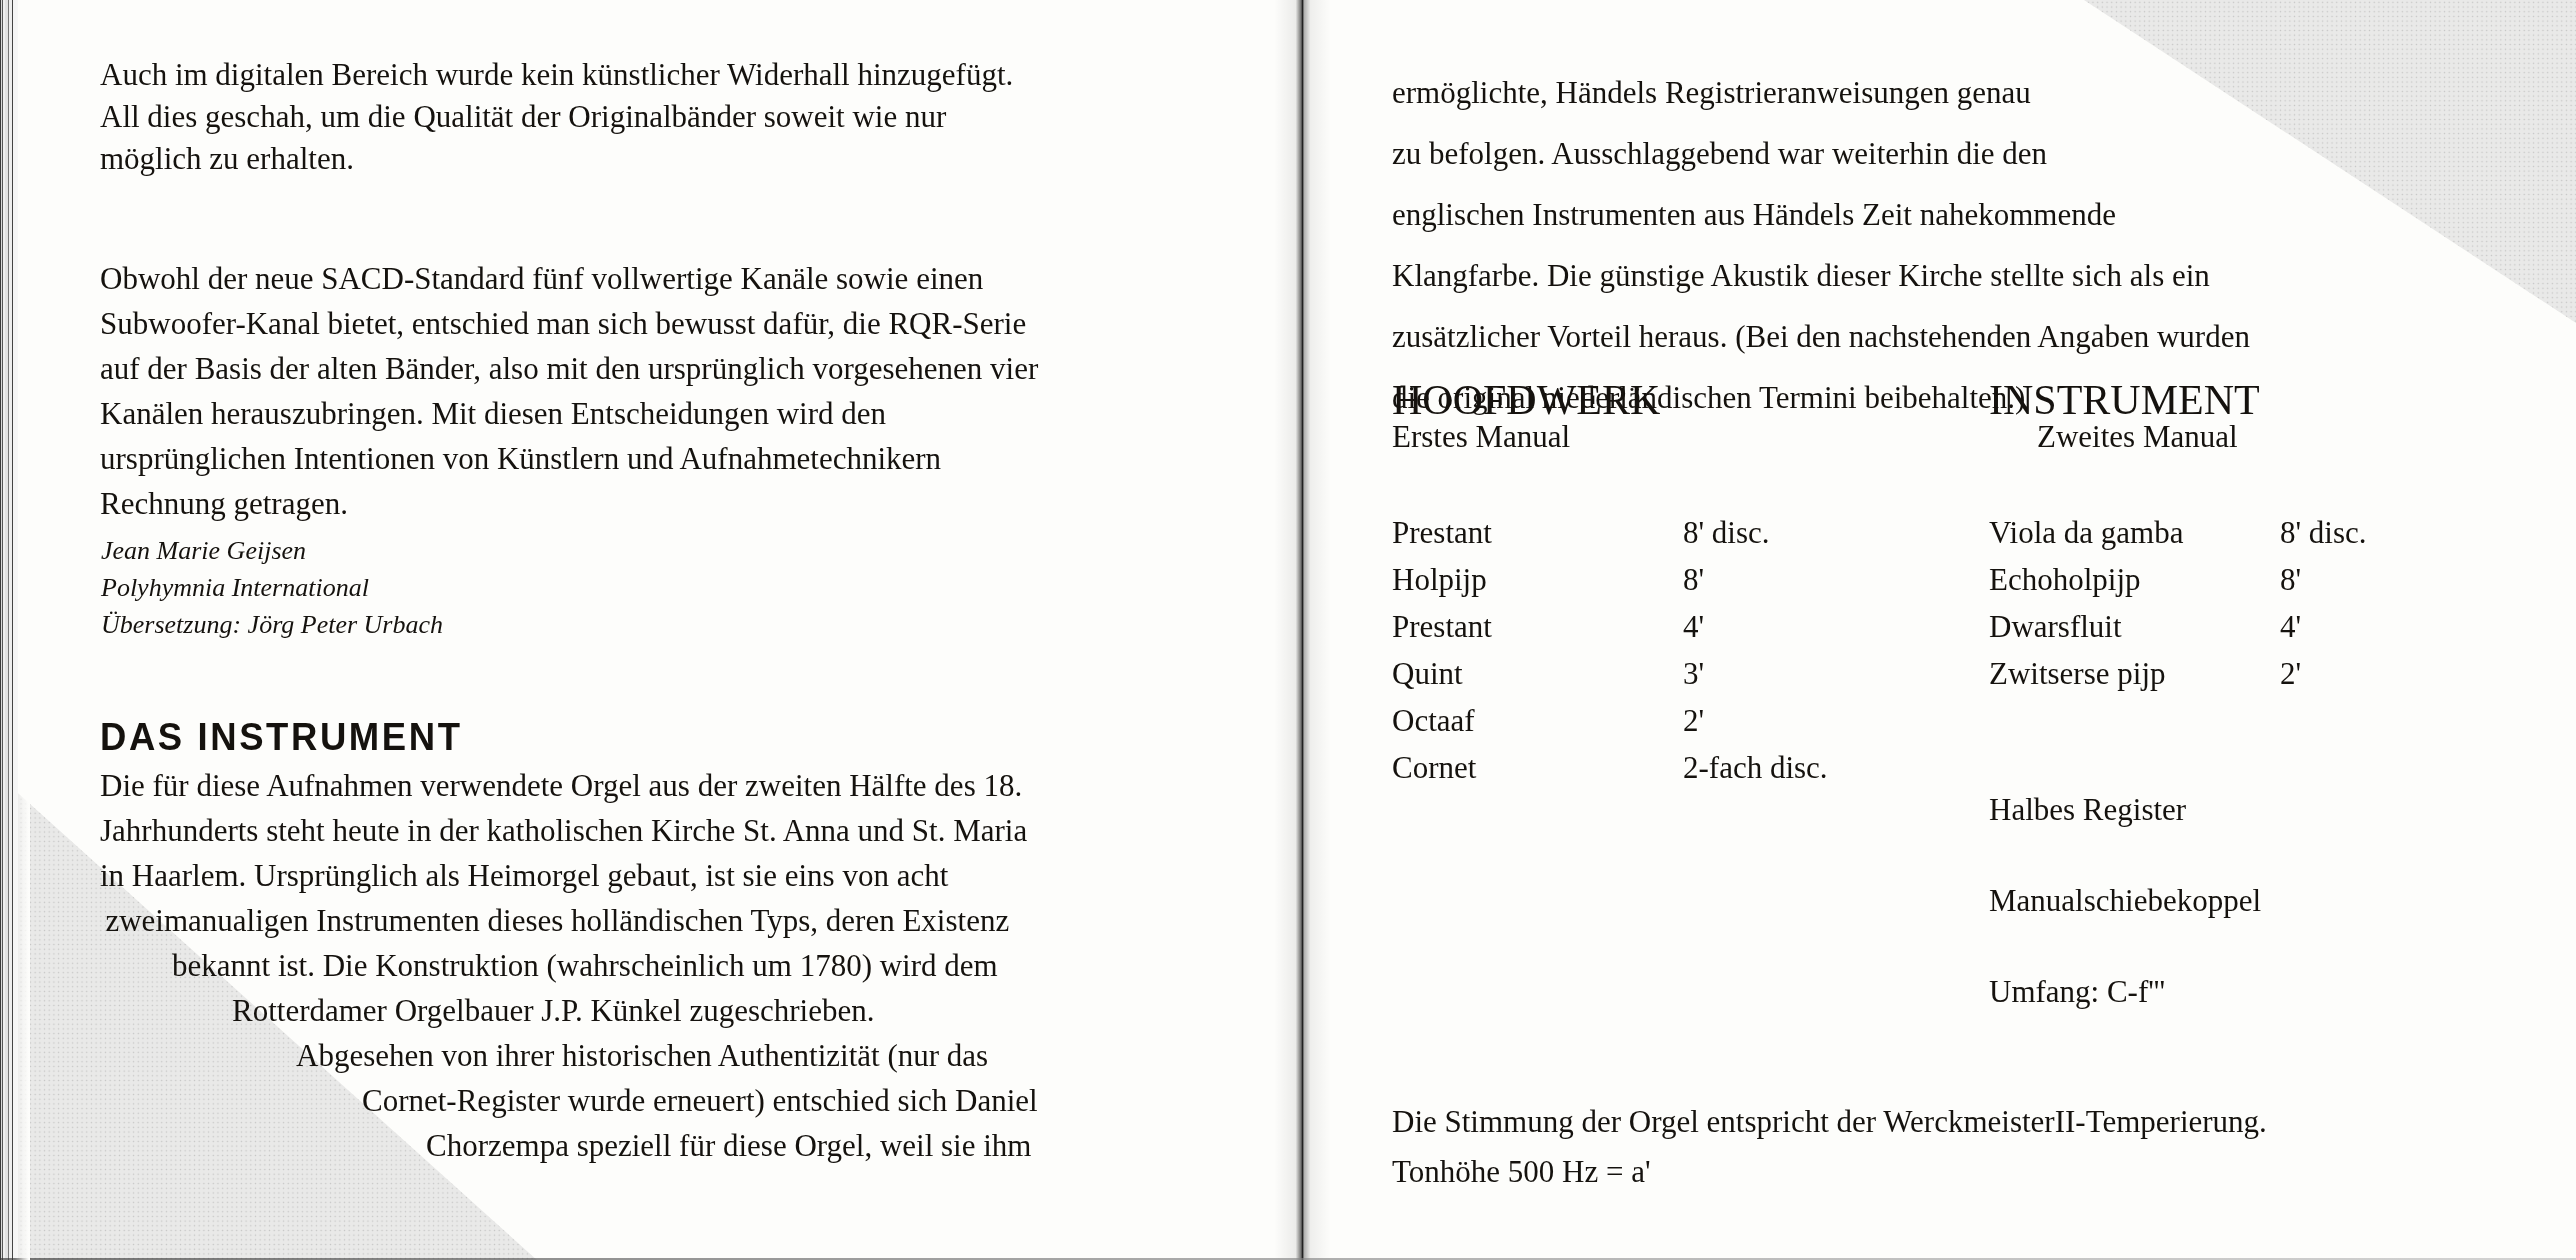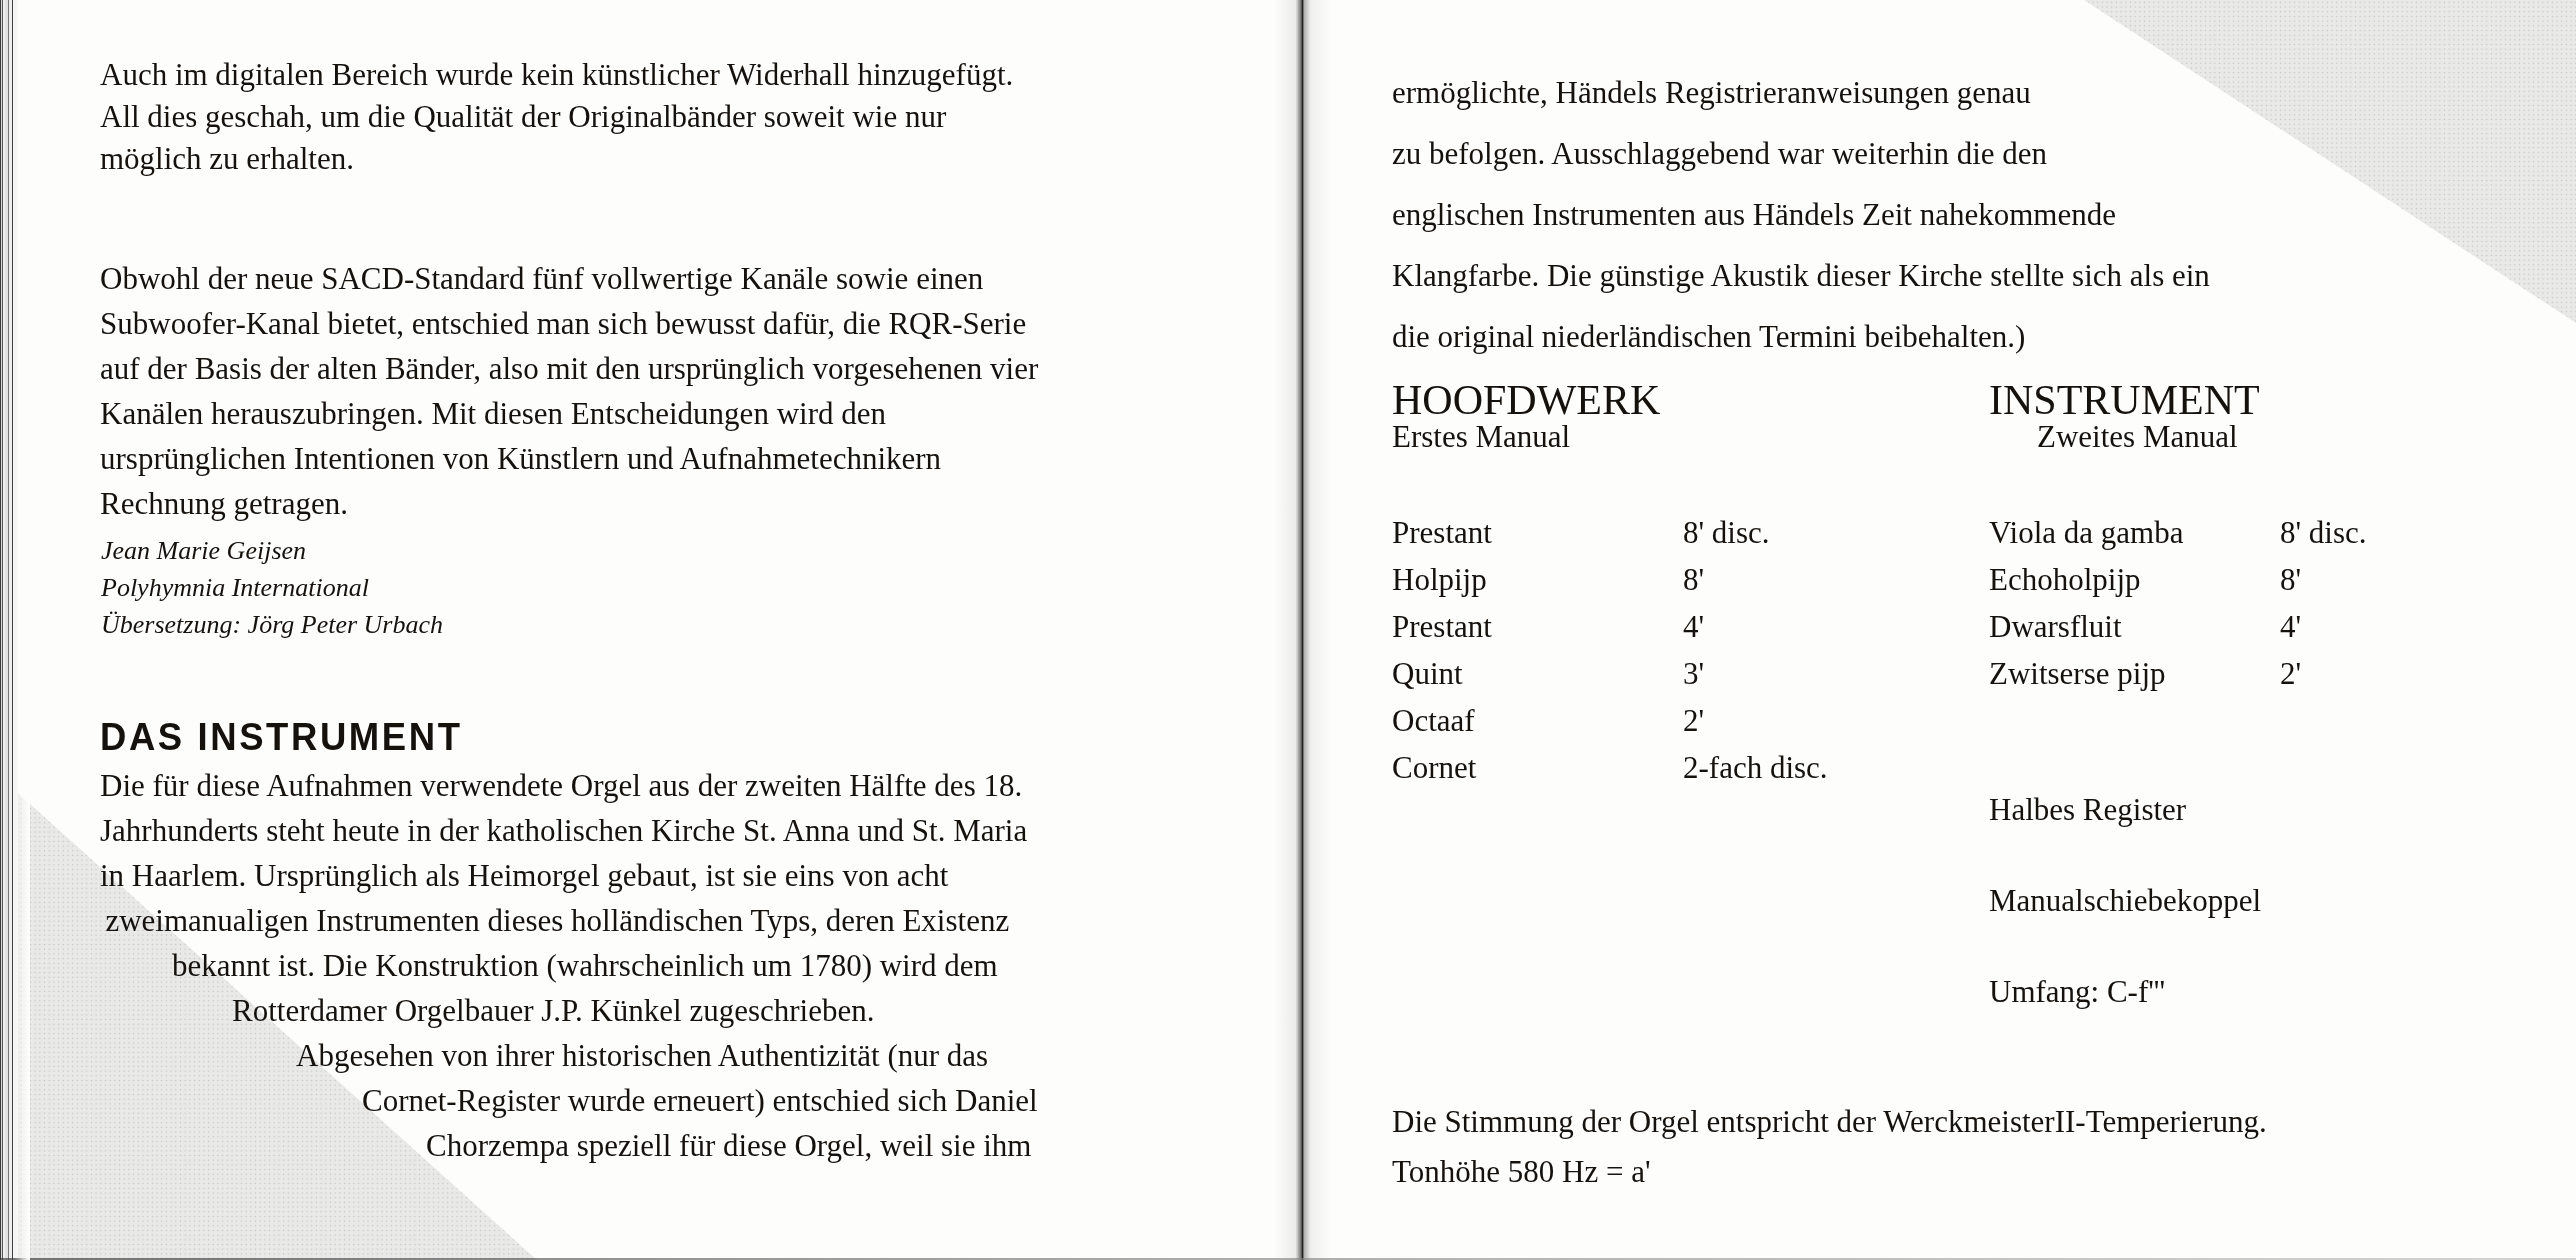--- a/index.html
+++ b/index.html
@@ -124,20 +124,21 @@
 
 </div>
 
 <div>
 
   <div class="blk body-size rp1">
     <span class="ln">ermöglichte, Händels Registrieranweisungen genau</span>
     <span class="ln">zu befolgen. Ausschlaggebend war weiterhin die den</span>
     <span class="ln">englischen Instrumenten aus Händels Zeit nahekommende</span>
     <span class="ln">Klangfarbe. Die günstige Akustik dieser Kirche stellte sich als ein</span>
+    <span class="ln">zusätzlicher Vorteil heraus. (Bei den nachstehenden Angaben wurden</span>
     <span class="ln">die original niederländischen Termini beibehalten.)</span>
   </div>
 
   <div class="blk div-title t-hoofd">HOOFDWERK</div>
   <div class="blk sub-hoofd">Erstes Manual</div>
 
   <div class="blk div-title t-boven">INSTRUMENT</div>
   <div class="blk sub-boven">Zweites Manual</div>
 
   <div class="stops stops-hoofd">
@@ -187,17 +188,17 @@
   </div>
 
   <div class="blk bw-notes">
     <span class="ln">Halbes Register</span>
     <span class="ln">Manualschiebekoppel</span>
     <span class="ln">Umfang: C-f'''</span>
   </div>
 
   <div class="blk tuning">
     <span class="ln">Die Stimmung der Orgel entspricht der WerckmeisterII-Temperierung.</span>
-    <span class="ln">Tonhöhe 580 Hz = a'</span>
+    <span class="ln">Tonhöhe 500 Hz = a'</span>
   </div>
 
 </div>
 
 
 </body></html>

